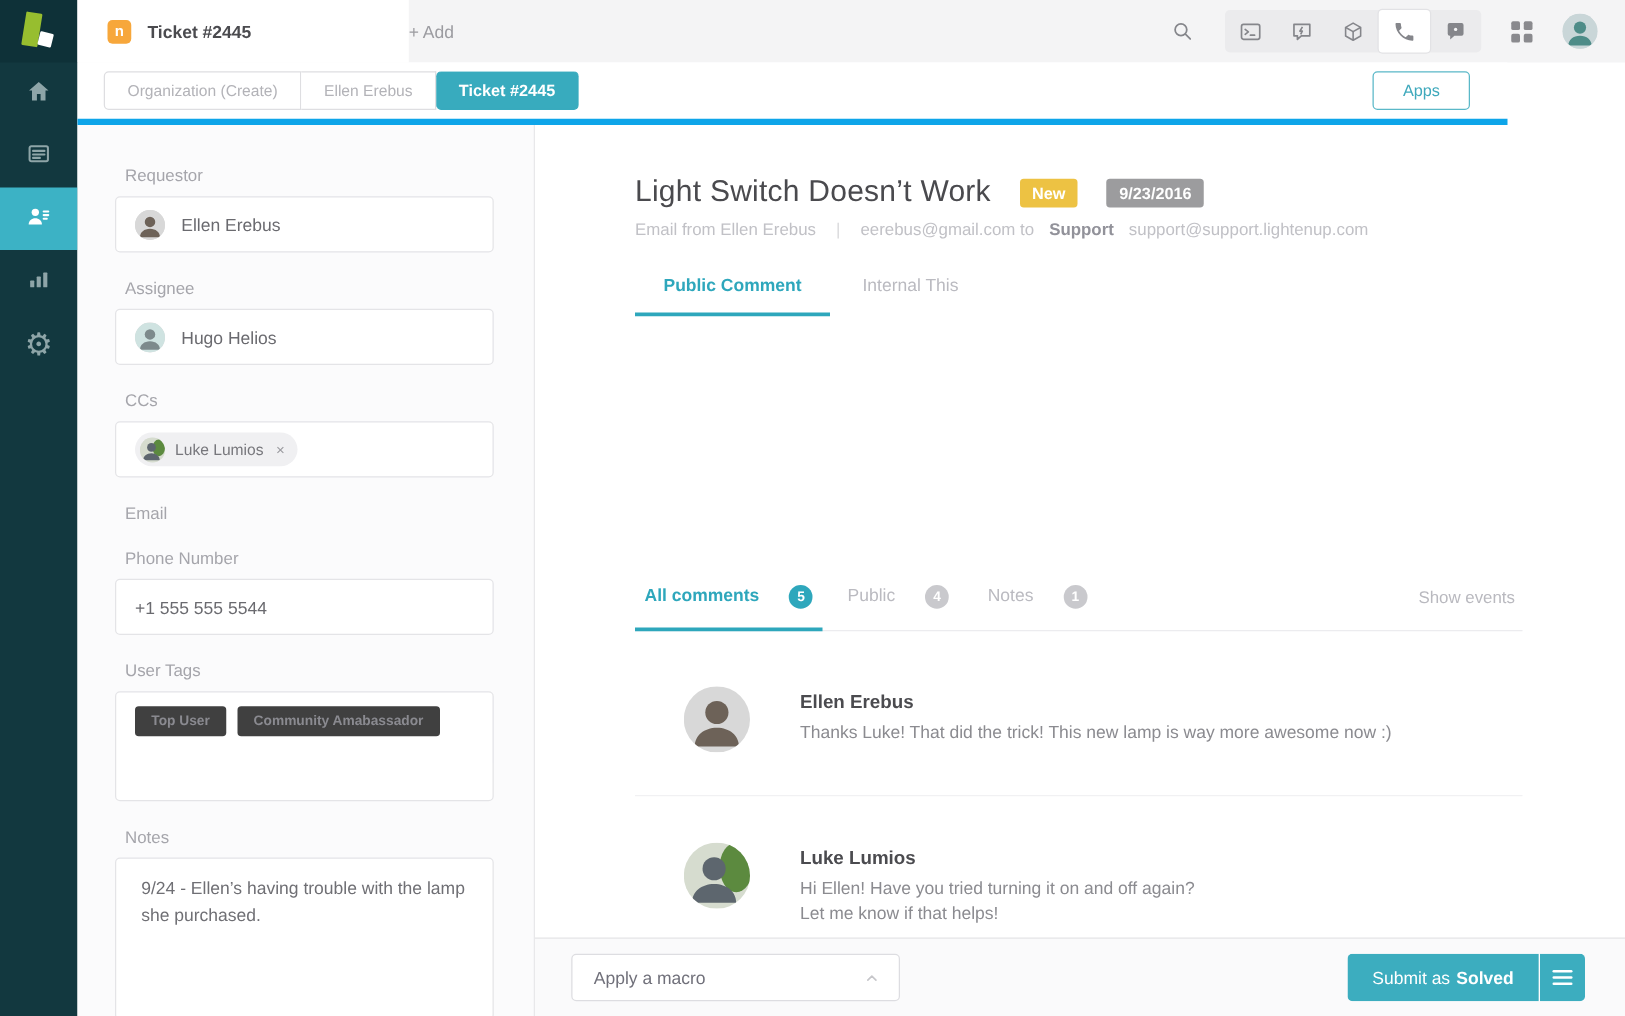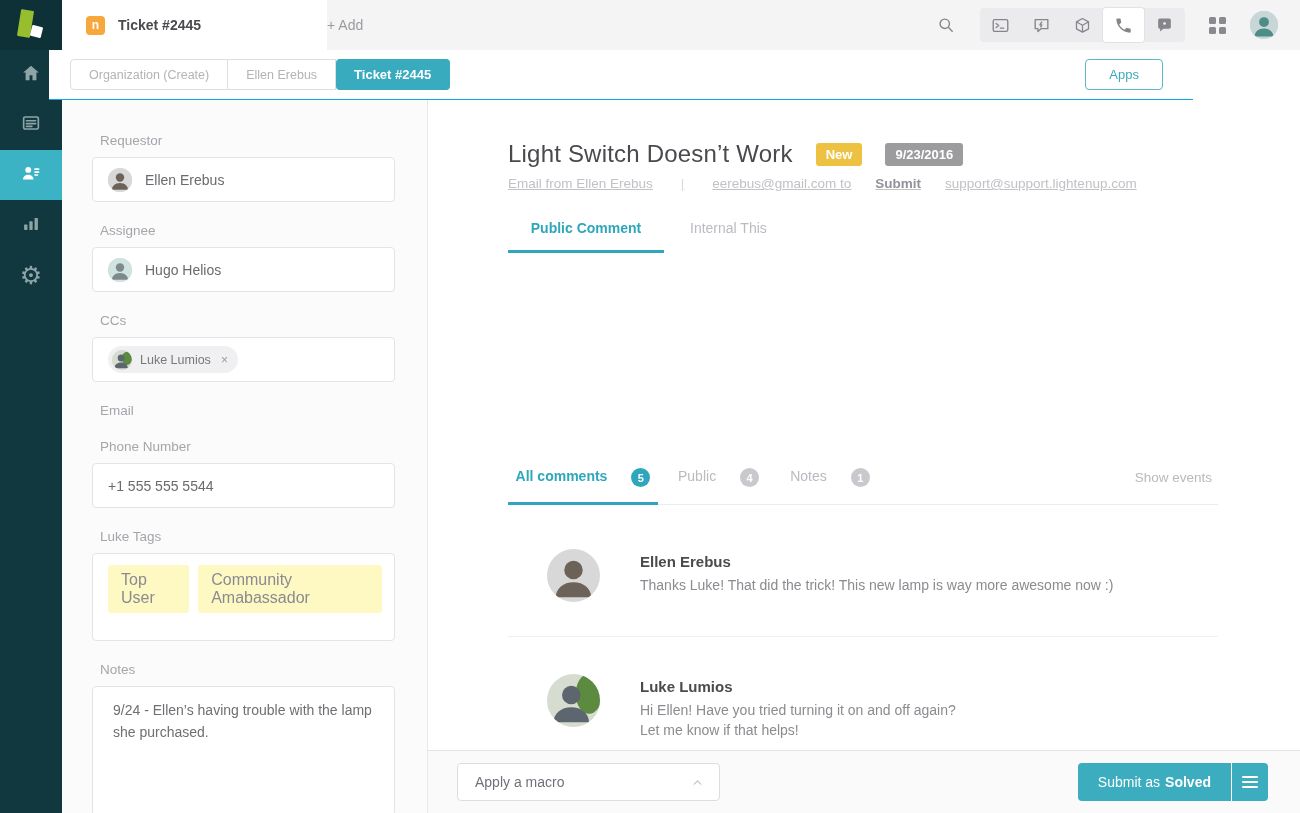--- a/index.html
+++ b/index.html
@@ -32,50 +32,50 @@
   .icon-btn svg { width:20px; height:20px; }
   .icon-group { display:flex; align-items:center; background:#ebebed; border-radius:4px; height:34px; }
   .icon-cell { width:41px; height:34px; display:flex; align-items:center; justify-content:center; color:#85868b; cursor:pointer; }
   .icon-cell svg { width:19px; height:19px; }
   .icon-cell.active { background:#fff; border-radius:3px; box-shadow:0 0 0 1px #e2e2e5; }
   .grid-icon { display:grid; grid-template-columns:7px 7px; grid-template-rows:7px 7px; gap:3px; }
   .grid-icon span { background:#8a8a8e; border-radius:1.5px; }
   .avatar-sm { width:28px; height:28px; border-radius:50%; overflow:hidden; background:#c9d6d8; cursor:pointer; }
 
   
-  .crumbs { position:absolute; left:49px; top:50px; width:1144px; height:50px; background:#fff; border-bottom:1px solid #0ea5e9; display:flex; align-items:center; padding:0 30px 0 21px; }
+  .crumbs { position:absolute; left:62px; top:50px; width:1144px; height:50px; background:#fff; border-bottom:5px solid #0ea5e9; display:flex; align-items:center; padding:0 30px 0 21px; }
   .seg { height:31px; padding:0 18px; border:1px solid #dedee1; background:#fff; color:#b3b3b8; font-size:12.5px; display:flex; align-items:center; cursor:pointer; }
   .seg:first-child { border-radius:4px 0 0 4px; }
   .seg + .seg { border-left:none; }
   .seg.active { background:#38abbe; border-color:#38abbe; color:#fff; font-weight:bold; font-size:13px; border-radius:4px; }
   .apps-btn { margin-left:auto; height:31px; padding:0 23px; border:1px solid #5ab8c8; border-radius:4px; background:#fff; color:#3fa9bc; font-size:13px; display:flex; align-items:center; cursor:pointer;text-align:center; }
 
   
   .panel { position:absolute; left:62px; top:100px; width:366px; height:713px; background:#fbfbfc; border-right:1px solid #e8e8ea; padding:33px 0 0 30px; overflow:hidden; }
   .f-section { margin-top:21px; }
   .f-section:first-child { margin-top:0; }
   .f-label { margin-left:8px; font-size:13.5px; color:#a5a5ab; }
   .f-box { margin-top:9px; width:303px; min-height:45px; background:#fff; border:1px solid #e4e4e7; border-radius:4px; display:flex; align-items:center; padding:0 12px 0 15px; font-size:14px; color:#6a6a6f; }
   .f-person { display:flex; align-items:center; gap:13px; }
   .avatar-xs { width:24px; height:24px; border-radius:50%; overflow:hidden; background:#d8d8d8; flex:none; }
   .avatar-chip { width:20px; height:20px; border-radius:50%; overflow:hidden; background:#d8ddd5; flex:none; }
   .chip { display:flex; align-items:center; gap:8px; background:#f0f0f2; border-radius:14px; height:27px; padding:0 10px 0 4px; font-size:12.5px; color:#77777c; cursor:pointer; }
   .chip-x { color:#9a9a9f; font-size:12px; margin-left:2px; }
   .tagbox { align-items:flex-start; padding-top:11px; height:88px; gap:9px; }
-  .tag { background:#fef9c3; border-radius:3px; padding:6px 13px; font-size:16px; font-weight:400; color:#8a8a90; cursor:pointer; }
+  .tag { background:#404040; border-radius:3px; padding:6px 13px; font-size:11px; font-weight:700; color:#8a8a90; cursor:pointer; }
   .notes-box { align-items:flex-start; padding:12px 20px; height:130px; line-height:22px; font-size:14px; color:#6f6f74; }
 
   
   .main { position:absolute; left:428px; top:100px; width:872px; height:650px; background:#fff; }
   .title-row { position:absolute; left:80px; top:40px; display:flex; align-items:center; gap:23px;text-align:right; }
   .ticket-title { font-size:24px; color:#4a4a4e; font-weight:500; letter-spacing:.2px; }
   .badge { border-radius:3px; color:#fff; font-size:13px; font-weight:bold; padding:4px 10px; }
   .badge-new { background:#edc243; }
   .badge-date { background:#9c9c9e; }
-  .meta-row { position:absolute; left:80px; top:76px; font-size:13.5px; color:#c1c1c6; display:flex; gap:24px; align-items:baseline;text-decoration:underline; }
+  .meta-row { position:absolute; left:80px; top:76px; font-size:13.5px; color:#c1c1c6; display:flex; gap:12px; align-items:baseline; }
   .meta-sep { color:#d9d9dc; margin:0 4px; }
   .meta-team { color:#92929a; font-weight:600; }
 
   .ctabs { position:absolute; left:80px; top:120px; display:flex; align-items:center; }
   .ctab-public { width:156px; text-align:center; color:#2ea7bc; font-weight:bold; font-size:14px; cursor:pointer; }
   .ctab-internal { margin-left:26px; color:#babac0; font-size:14px; cursor:pointer; }
   .ctab-underline { position:absolute; left:80px; top:150px; width:156px; height:3px; background:#2ea7bc; }
   .composer { position:absolute; left:80px; top:153px; width:710px; height:184px; background:#fff; border:1px solid #e3e3e6; border-radius:3px; }
   .composer-body { padding:19px 22px; font-size:14px; color:#7b7b80; line-height:20px; }
   .composer-divider { position:absolute; left:0; right:0; top:133px; border-top:1px solid #ececef; }
@@ -281,21 +281,21 @@
     <div class="f-section">
       <div class="f-label">Email</div>
     </div>
     <div class="f-section">
       <div class="f-label">Phone Number</div>
       <div class="f-box">
         <span>+1 555 555 5544</span>
       </div>
     </div>
     <div class="f-section">
-      <div class="f-label">Luke Tags</div>
+      <div class="f-label">User Tags</div>
       <div class="f-box tagbox">
         <span class="tag">Top User</span>
         <span class="tag">Community Amabassador</span>
       </div>
     </div>
     <div class="f-section">
       <div class="f-label">Notes</div>
       <div class="f-box notes-box">
         <span>9/24 - Ellen’s having trouble with the lamp she purchased.</span>
       </div>
@@ -305,21 +305,21 @@
   <div class="main">
     <div class="title-row">
       <span class="ticket-title">Light Switch Doesn’t Work</span>
       <span class="badge badge-new">New</span>
       <span class="badge badge-date">9/23/2016</span>
     </div>
     <div class="meta-row">
       <span>Email from Ellen Erebus</span>
       <span class="meta-sep">|</span>
       <span>eerebus@gmail.com to</span>
-      <span class="meta-team">Submit</span>
+      <span class="meta-team">Support</span>
       <span>support@support.lightenup.com</span>
     </div>
 
     <div class="ctabs">
       <span class="ctab-public">Public Comment</span>
       <span class="ctab-internal">Internal This</span>
     </div>
     <div class="ctab-underline"></div>
 
 

